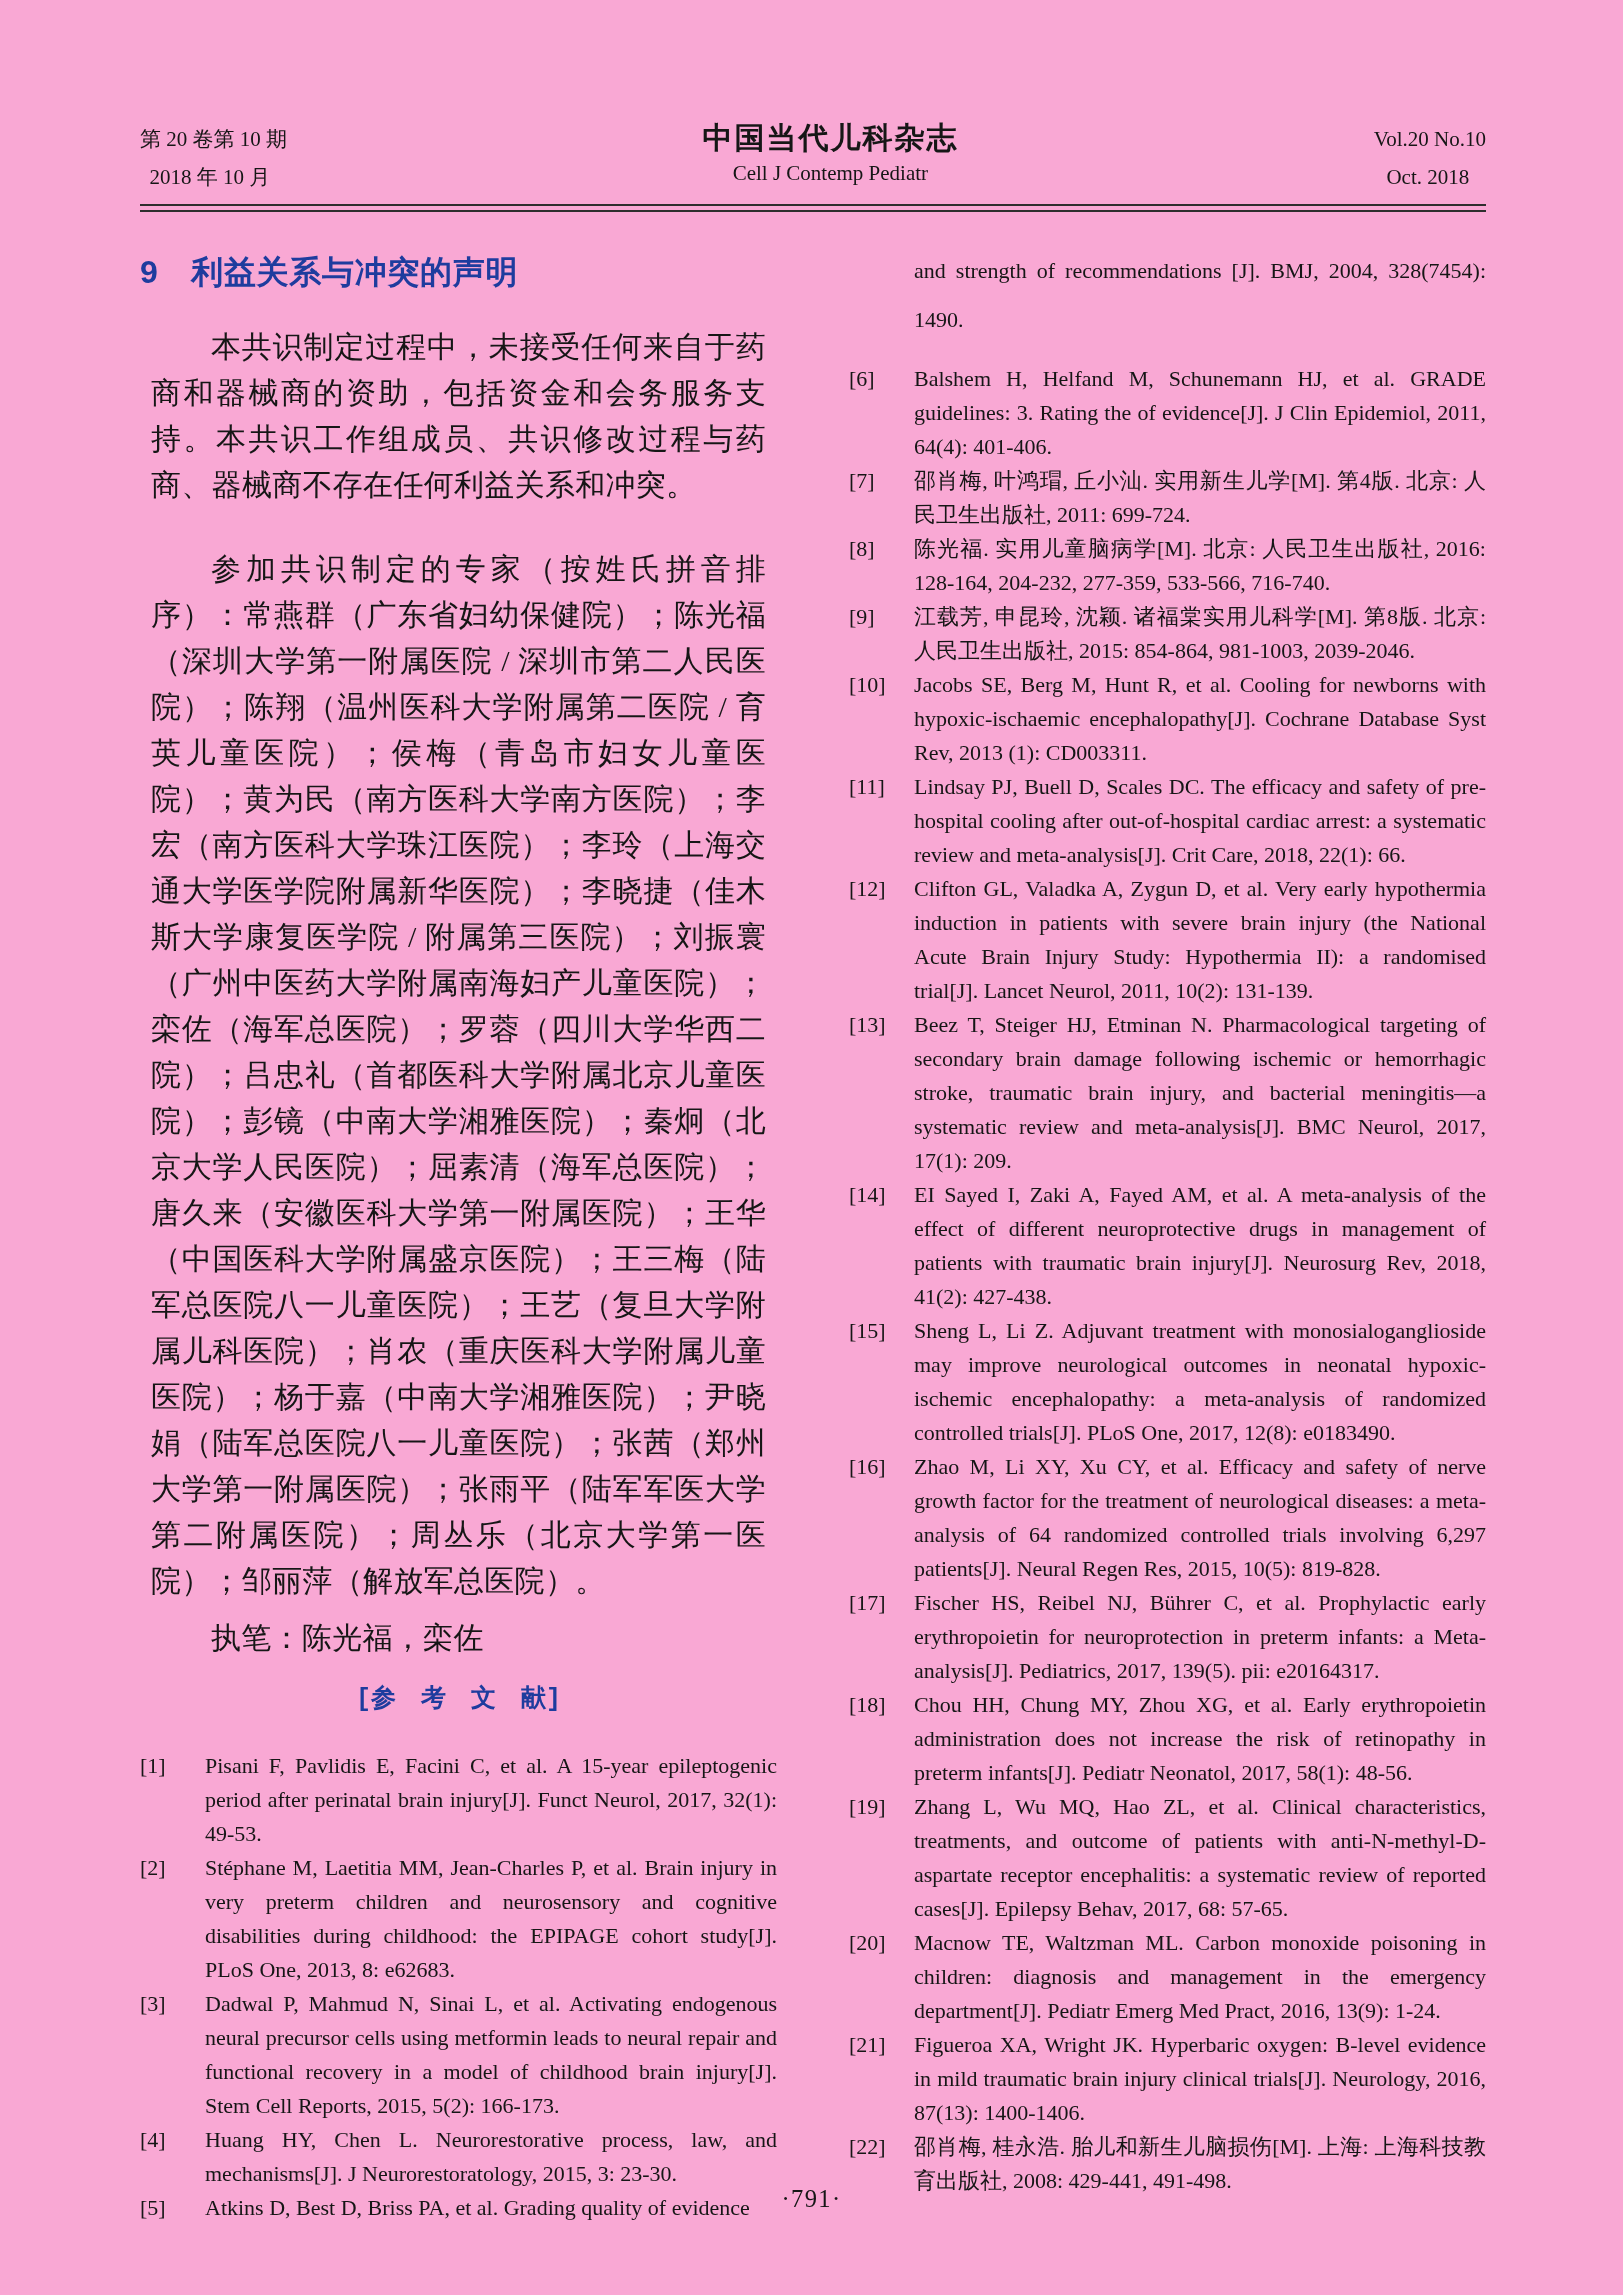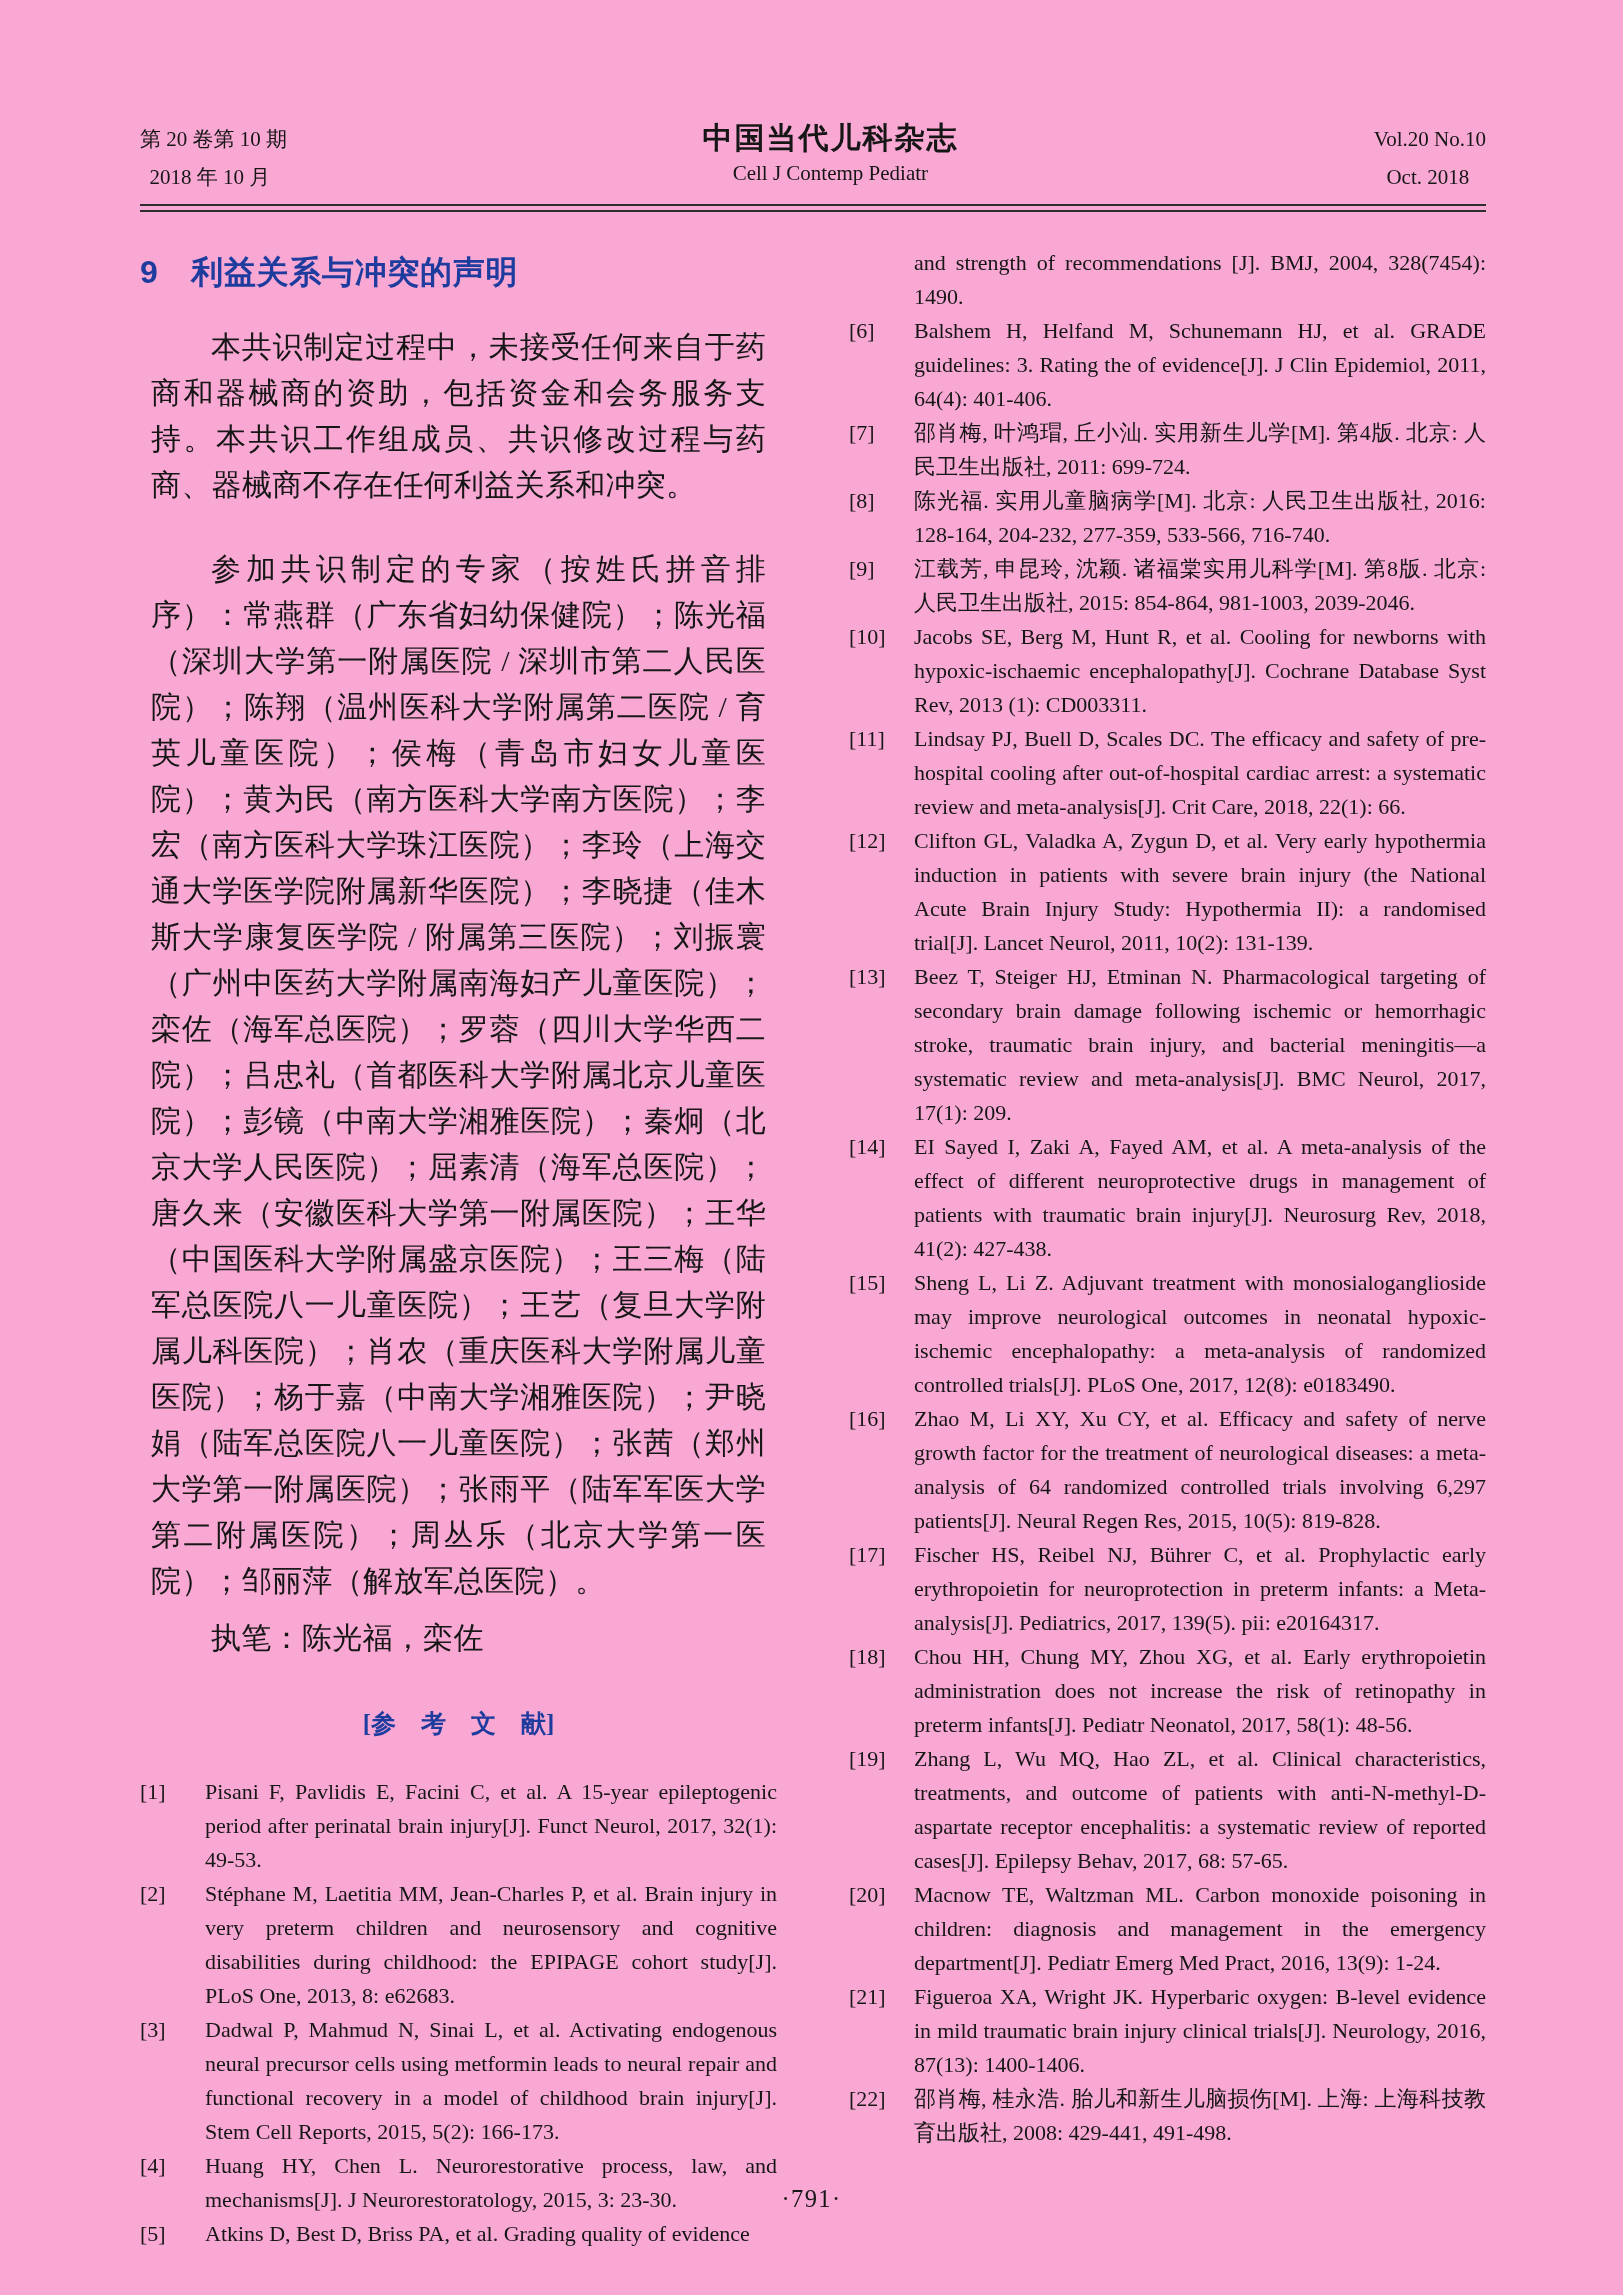--- a/index.html
+++ b/index.html
@@ -47,33 +47,33 @@
   .body-para {
     margin:11px;
     font-size:30px;
     line-height:46px;
     text-align:justify;
     text-indent:60px;
     letter-spacing:0.3px;
   }
   .para-gap { margin-bottom:38px; }
   .ref-heading {
-    margin:46px 0 35px 0;
+    margin:20px 0 35px 0;
     text-align:center;
-    font-family:Liberation Serif, serif;
+    font-family:Liberation Mono, monospace;
     font-size:25px;
     font-weight:bold;
     color:var(--accent,#1e3c9e);
   }
   .ref-cont {
     padding-left:65px;
     font-size:22px;
-    line-height:34px;
+    line-height:49px;
     text-align:justify;
-    margin-bottom:0;
+    margin-bottom:18px;
   }
   .ref-item {
     position:relative;
     padding-left:65px;
     font-size:22px;
     line-height:34px;
     text-align:justify;
   }
   .ref-num { position:absolute; left:0; top:0; }
   .page-num {

